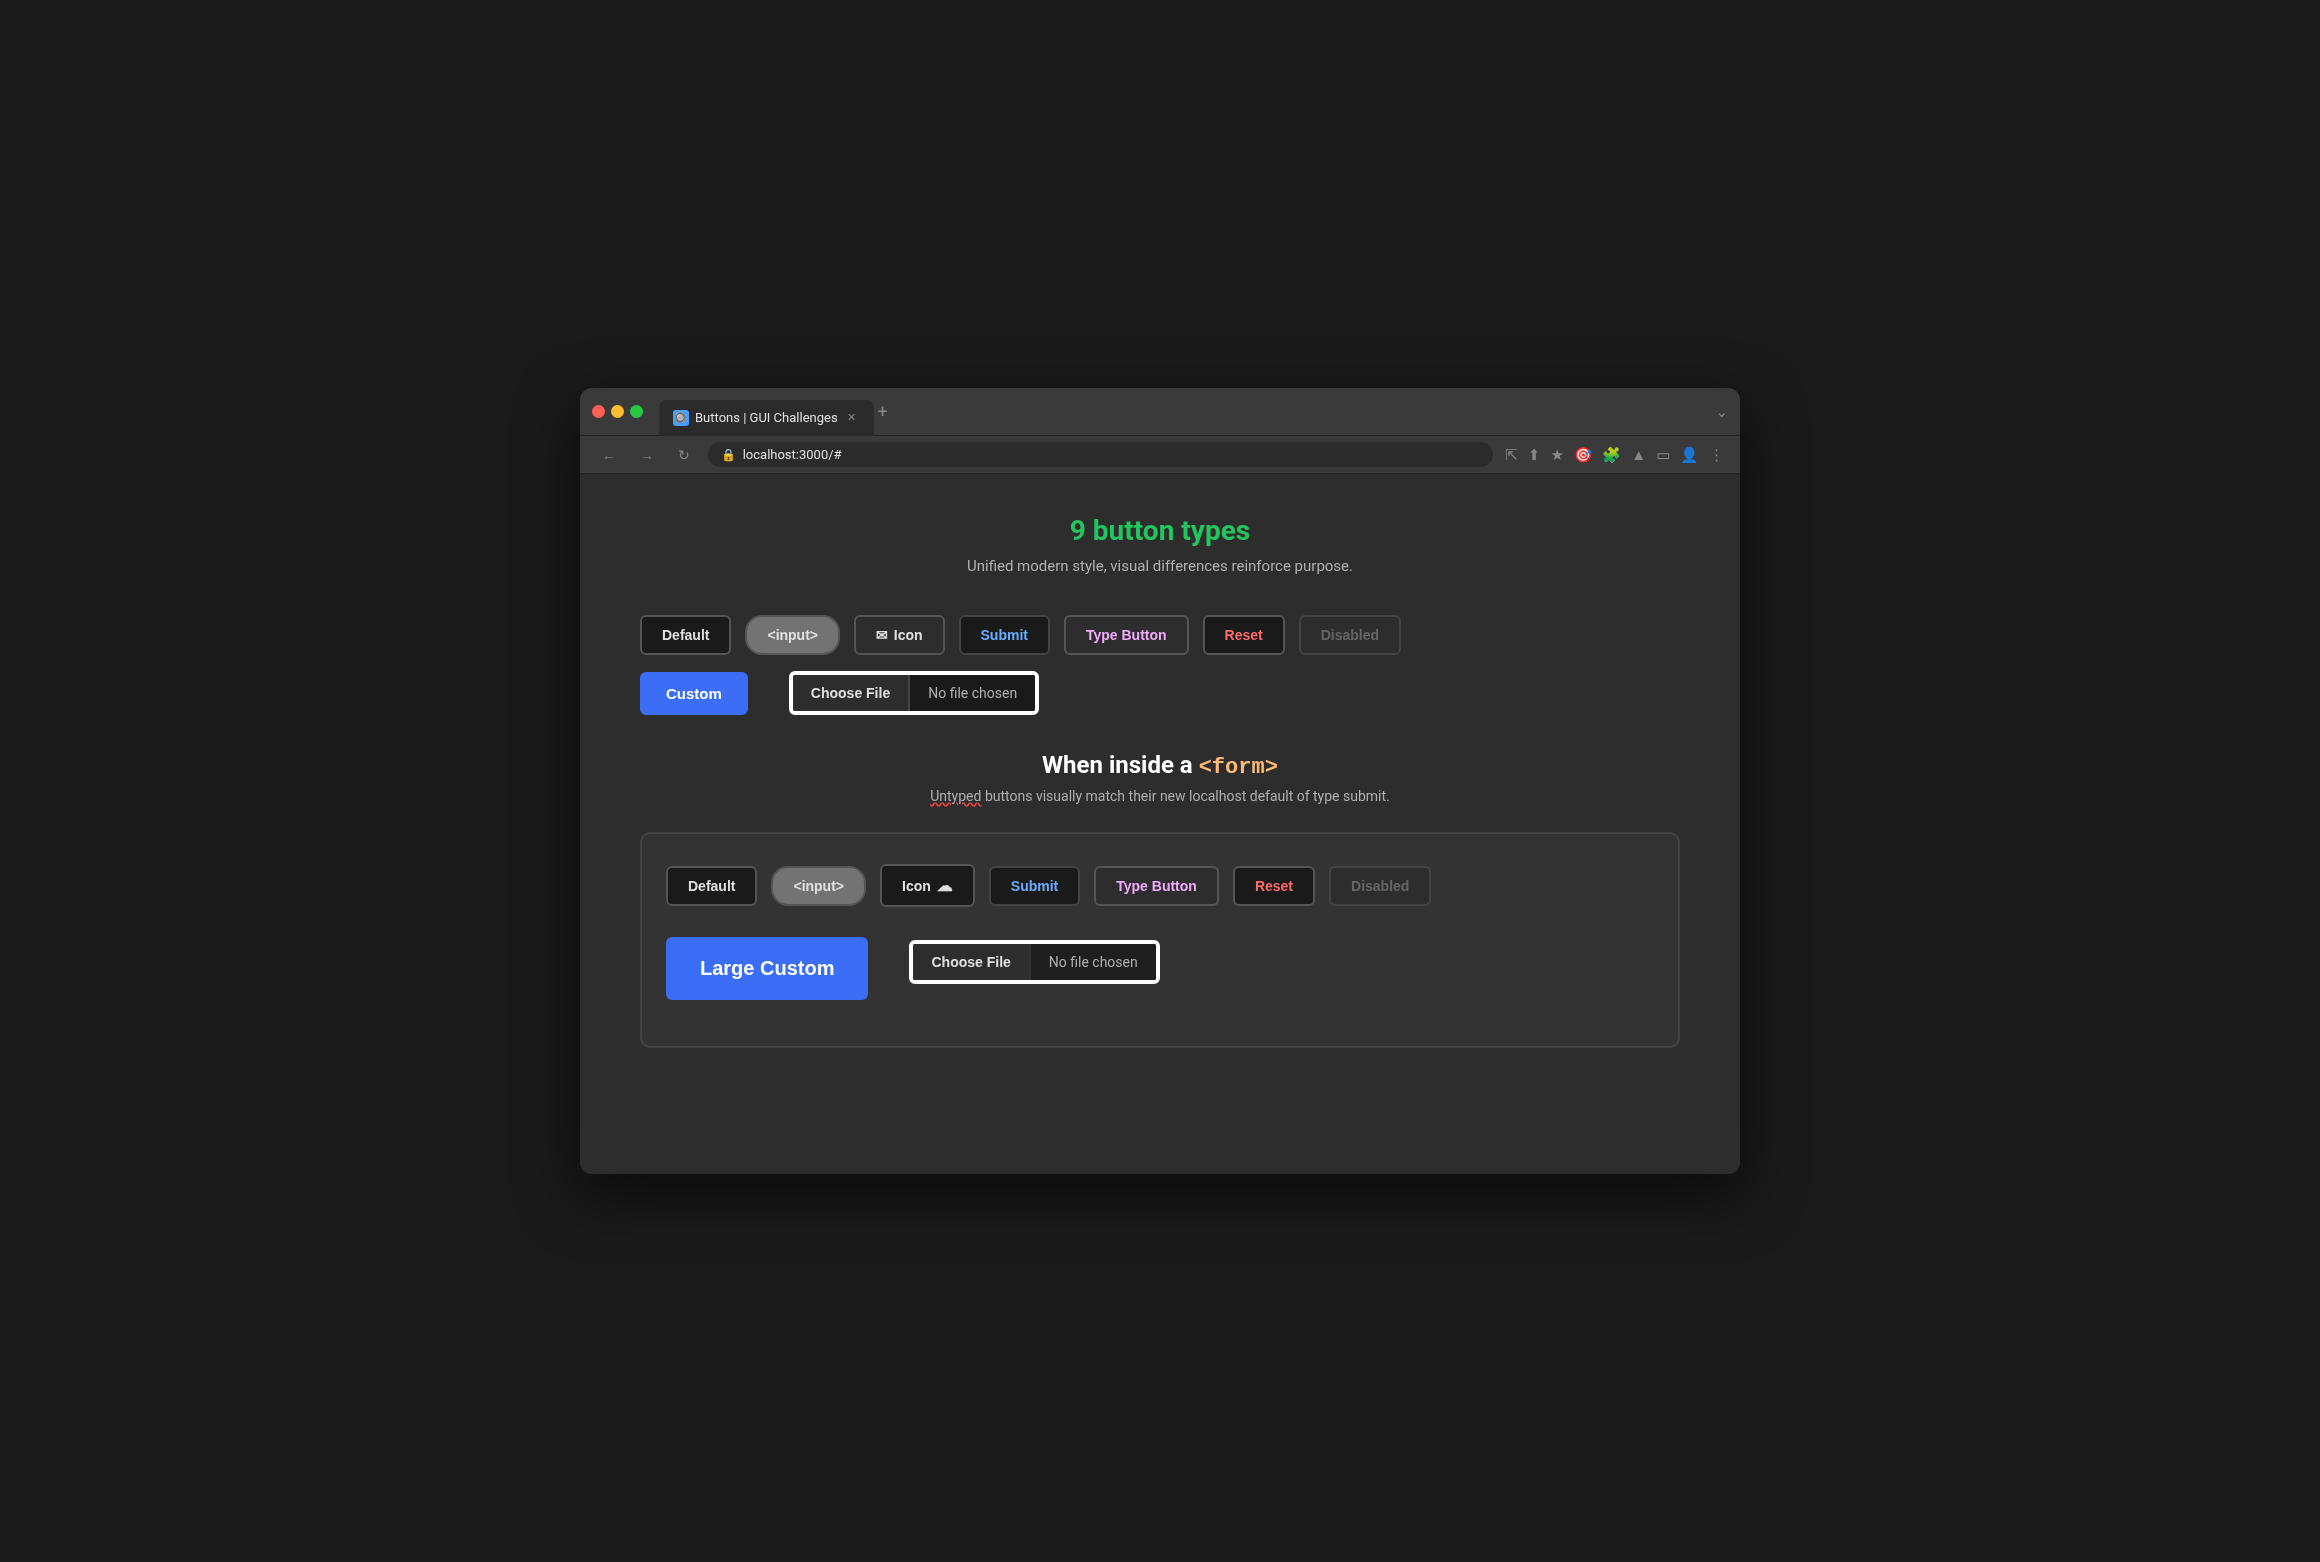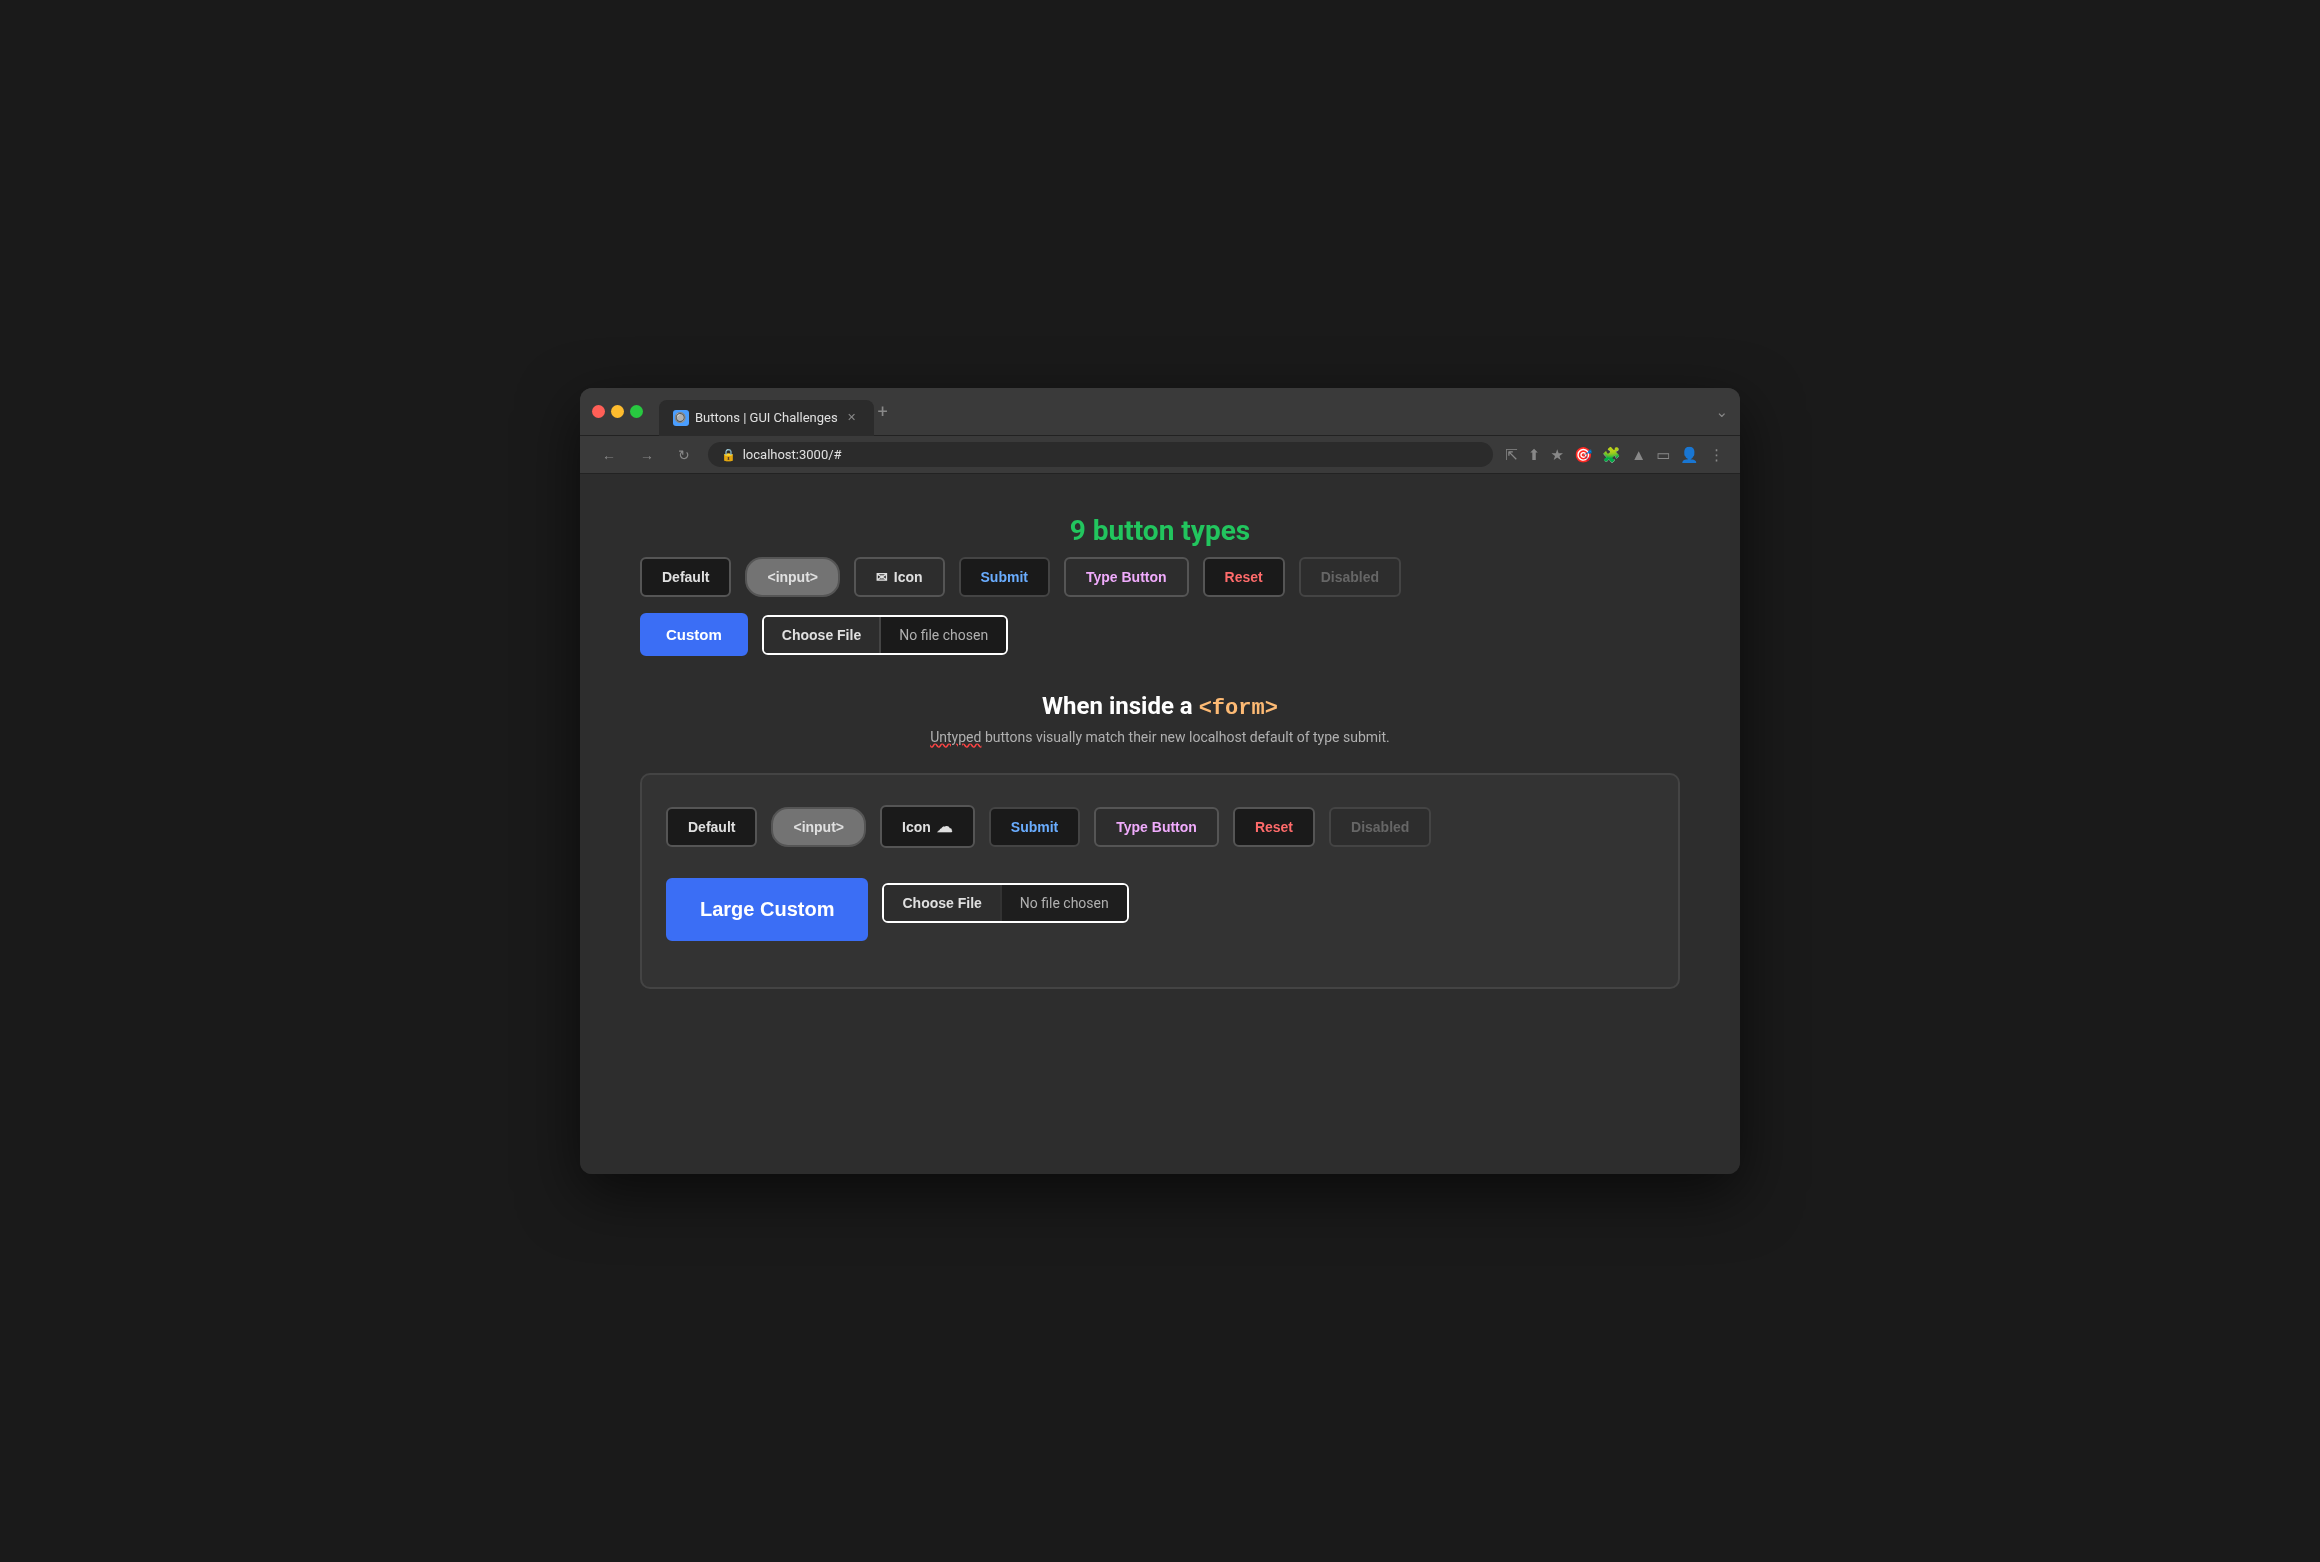--- a/index.html
+++ b/index.html
@@ -255,21 +255,22 @@
       padding: 18px 32px;
       margin-top: 14px;
     }
 
     
     .file-input-wrapper {
       display: inline-flex;
       align-items: center;
       border-radius: 6px;
       overflow: hidden;
-      border: 2px solid #ffffff;
+      border: 4px solid #ffffff;
+      margin-left: 27px;
     }
 
     .file-choose-btn {
       background: #2d2d2d;
       color: #e0e0e0;
       border: none;
       padding: 10px 18px;
       font-size: 14px;
       font-weight: 600;
       cursor: pointer;
@@ -414,20 +415,21 @@
       <span class="toolbar-icon">▲</span>
       <span class="toolbar-icon">▭</span>
       <span class="toolbar-icon">👤</span>
       <span class="toolbar-icon">⋮</span>
     </div>
   </div>
 
   <div class="page-content">
 
     <h1 class="page-title">9 button types</h1>
+    <p class="page-subtitle">Unified modern style, visual differences reinforce purpose.</p>
 
     <div class="button-row">
       <button class="btn btn-default">Default</button>
       <button class="btn btn-input">&lt;input&gt;</button>
       <button class="btn btn-icon">
         <span>✉</span>
         <span>Icon</span>
       </button>
       <button class="btn btn-submit">Submit</button>
       <button class="btn btn-type-button">Type Button</button>

